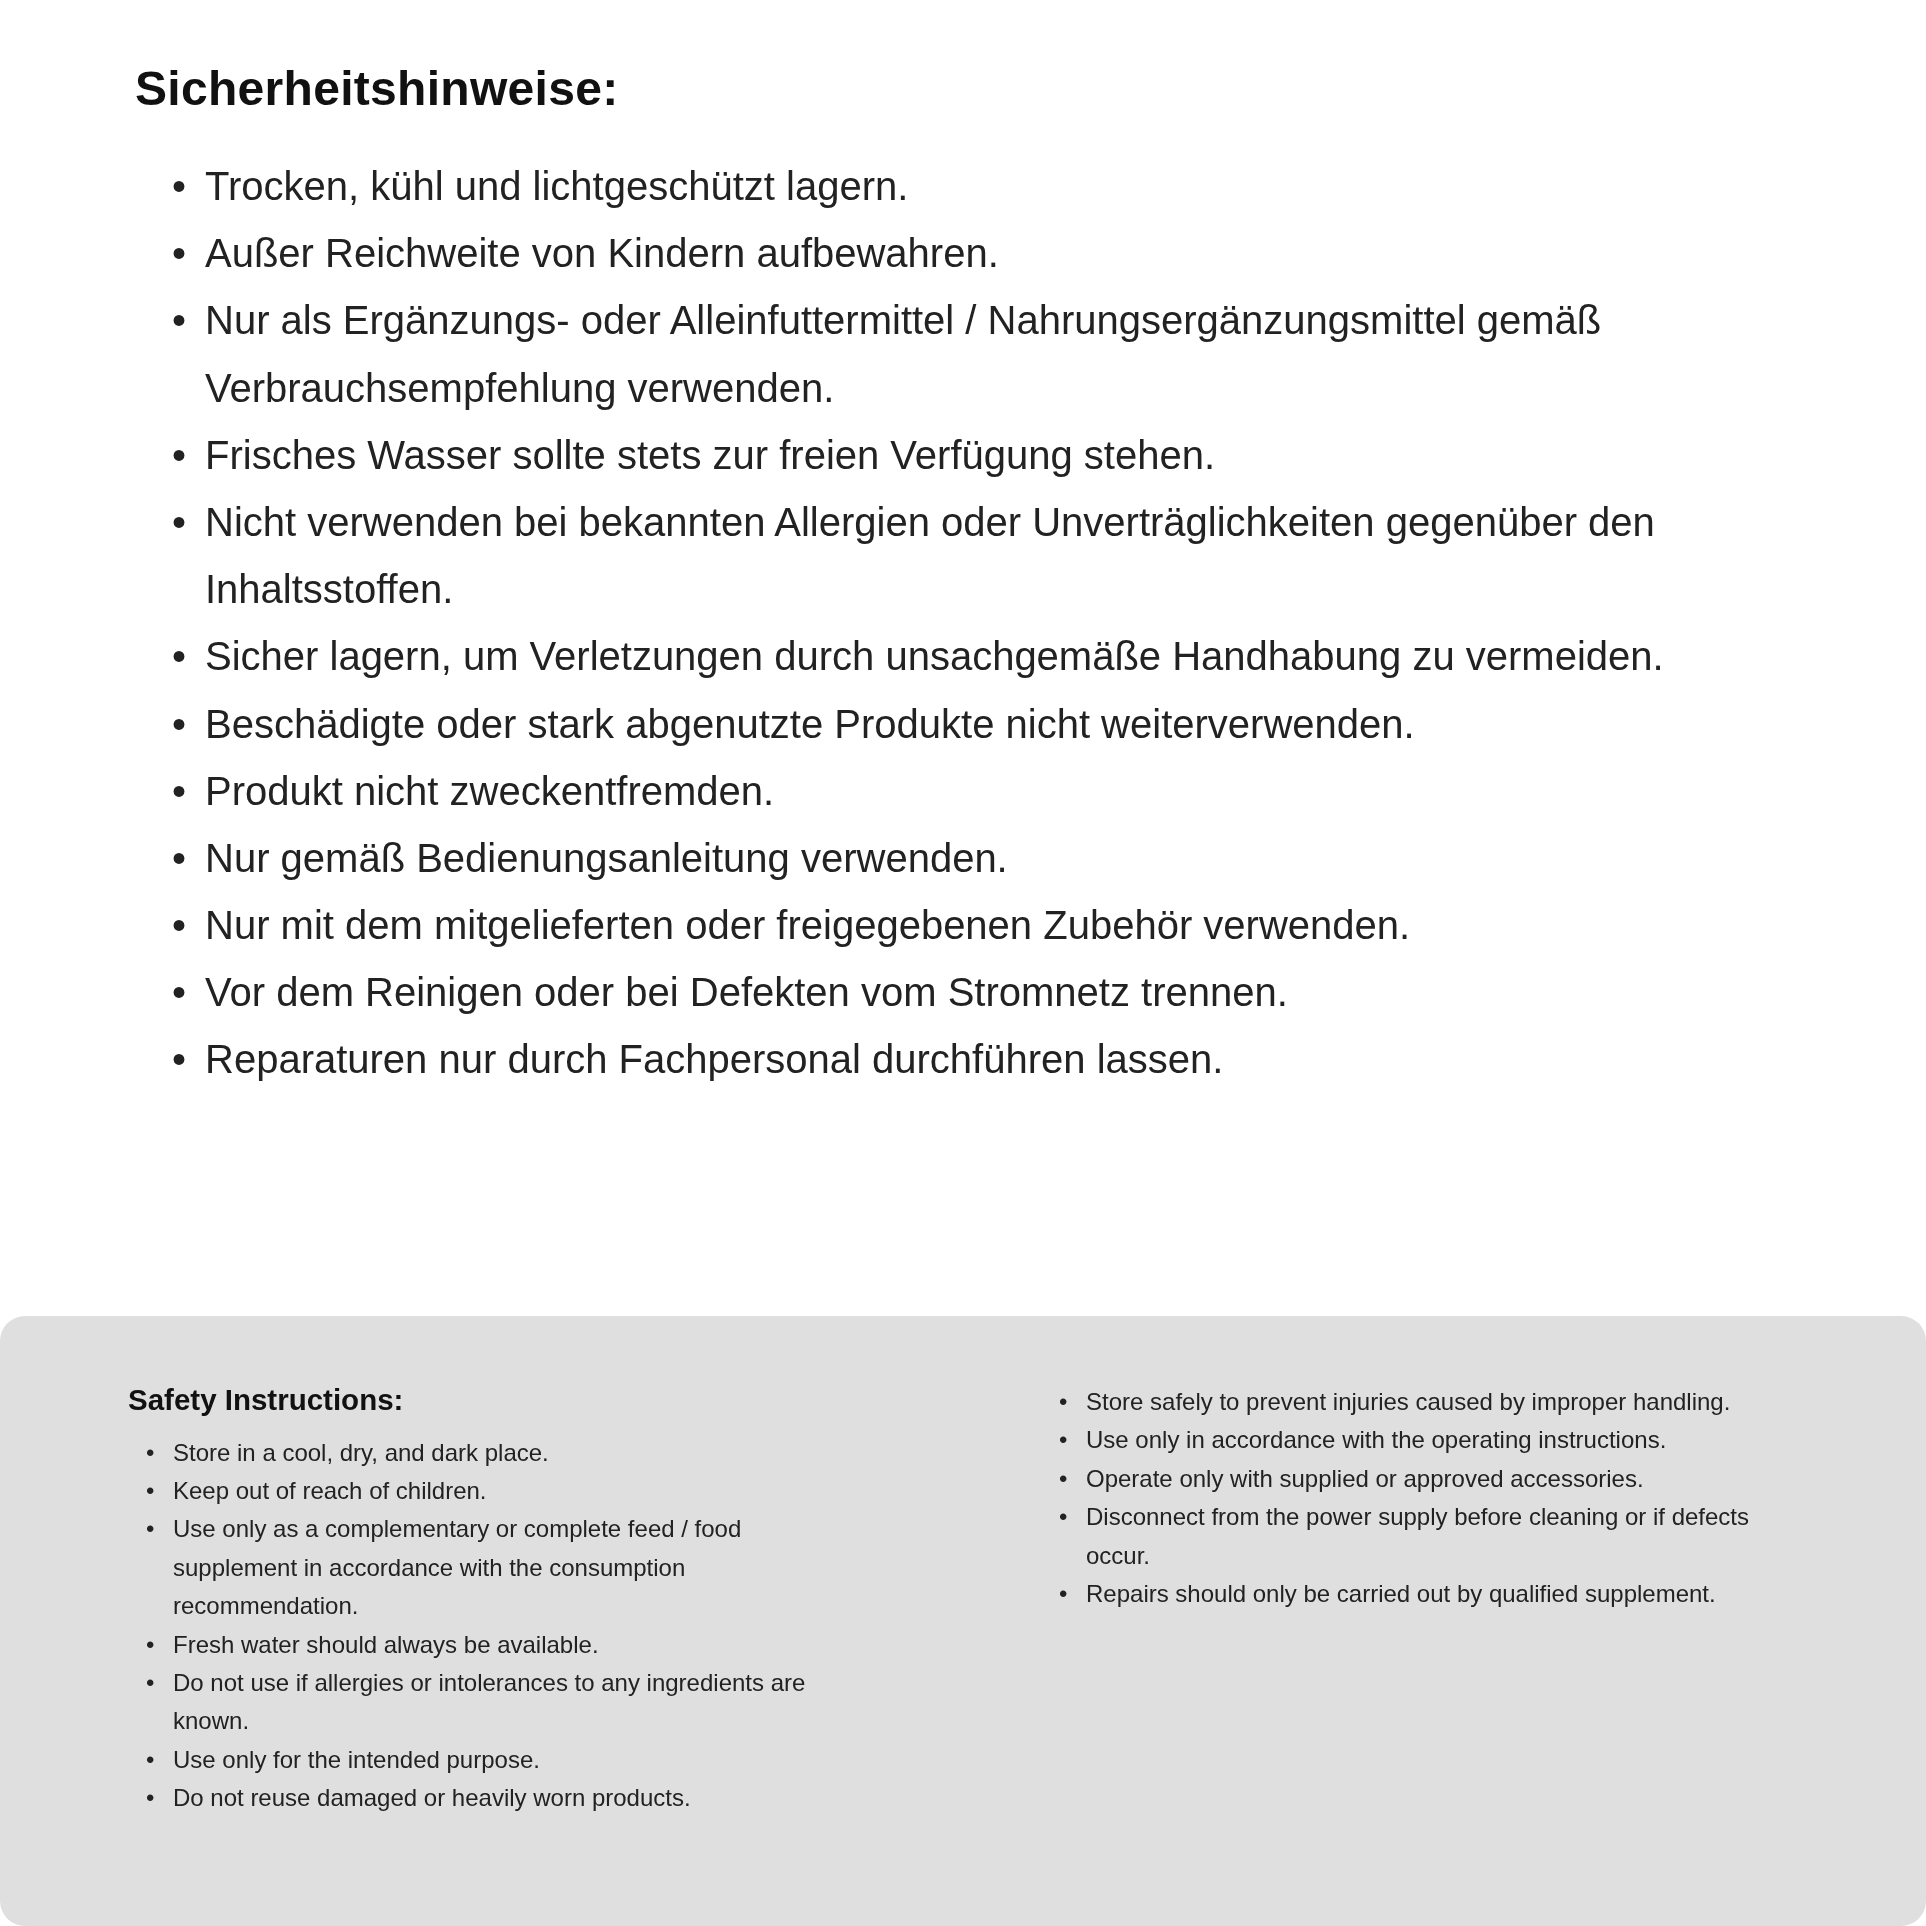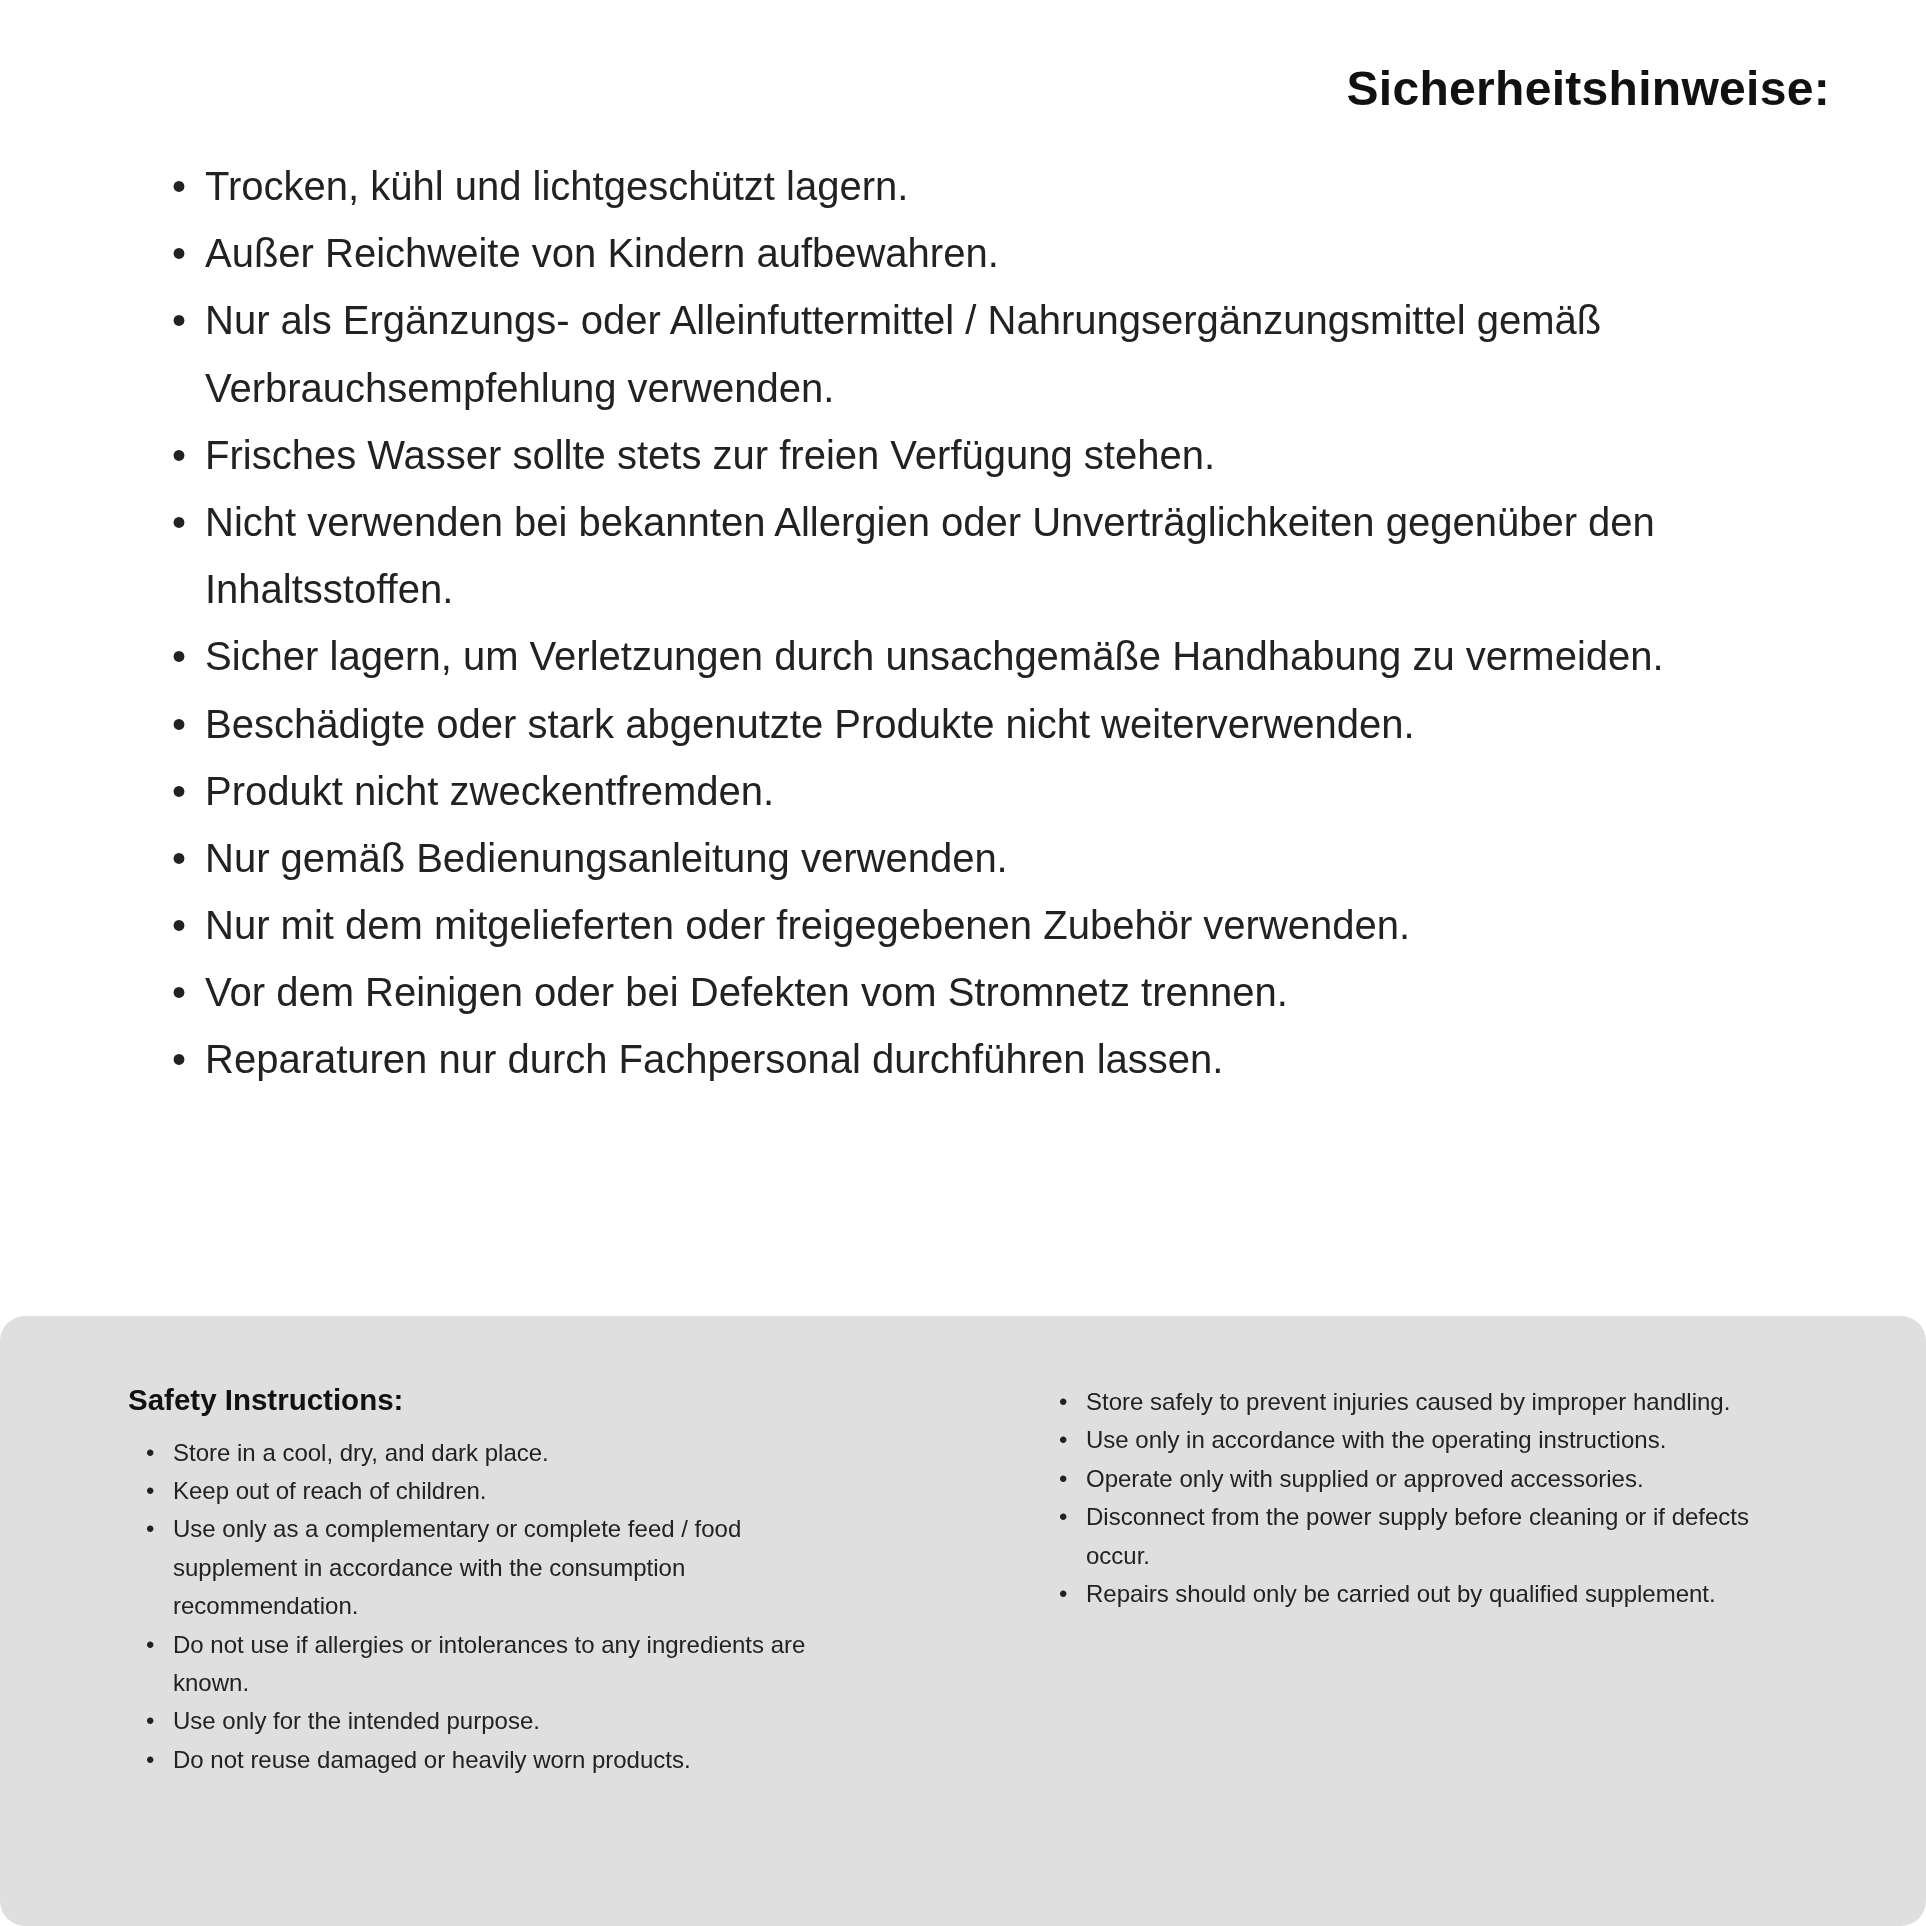--- a/index.html
+++ b/index.html
@@ -29,21 +29,20 @@
     background: var(--bg);
     padding: 61px 96px 0 135px;
     overflow: hidden;
   }
   .de-title {
     margin: 0 0 37px 0;
     font-size: 48px;
     font-weight: 700;
     color: #111111;
     letter-spacing: 0.3px;
-    text-align: right;
   }
   .de-list {
     list-style: none;
     margin: 0;
     padding: 0 0 0 37px;
     max-width: 1592px;
   }
   .de-item {
     position: relative;
     padding-left: 33px;
@@ -120,20 +119,21 @@
     </ul>
   </section>
 
   <section class="section-en">
     <div class="en-col-left">
       <h2 class="en-title">Safety Instructions:</h2>
       <ul class="en-list">
         <li class="en-item">Store in a cool, dry, and dark place.</li>
         <li class="en-item">Keep out of reach of children.</li>
         <li class="en-item">Use only as a complementary or complete feed / food supplement in accordance with the consumption recommendation.</li>
+        <li class="en-item">Fresh water should always be available.</li>
         <li class="en-item">Do not use if allergies or intolerances to any ingredients are known.</li>
         <li class="en-item">Use only for the intended purpose.</li>
         <li class="en-item">Do not reuse damaged or heavily worn products.</li>
       </ul>
     </div>
     <div class="en-col-right">
       <ul class="en-list">
         <li class="en-item">Store safely to prevent injuries caused by improper handling.</li>
         <li class="en-item">Use only in accordance with the operating instructions.</li>
         <li class="en-item">Operate only with supplied or approved accessories.</li>

